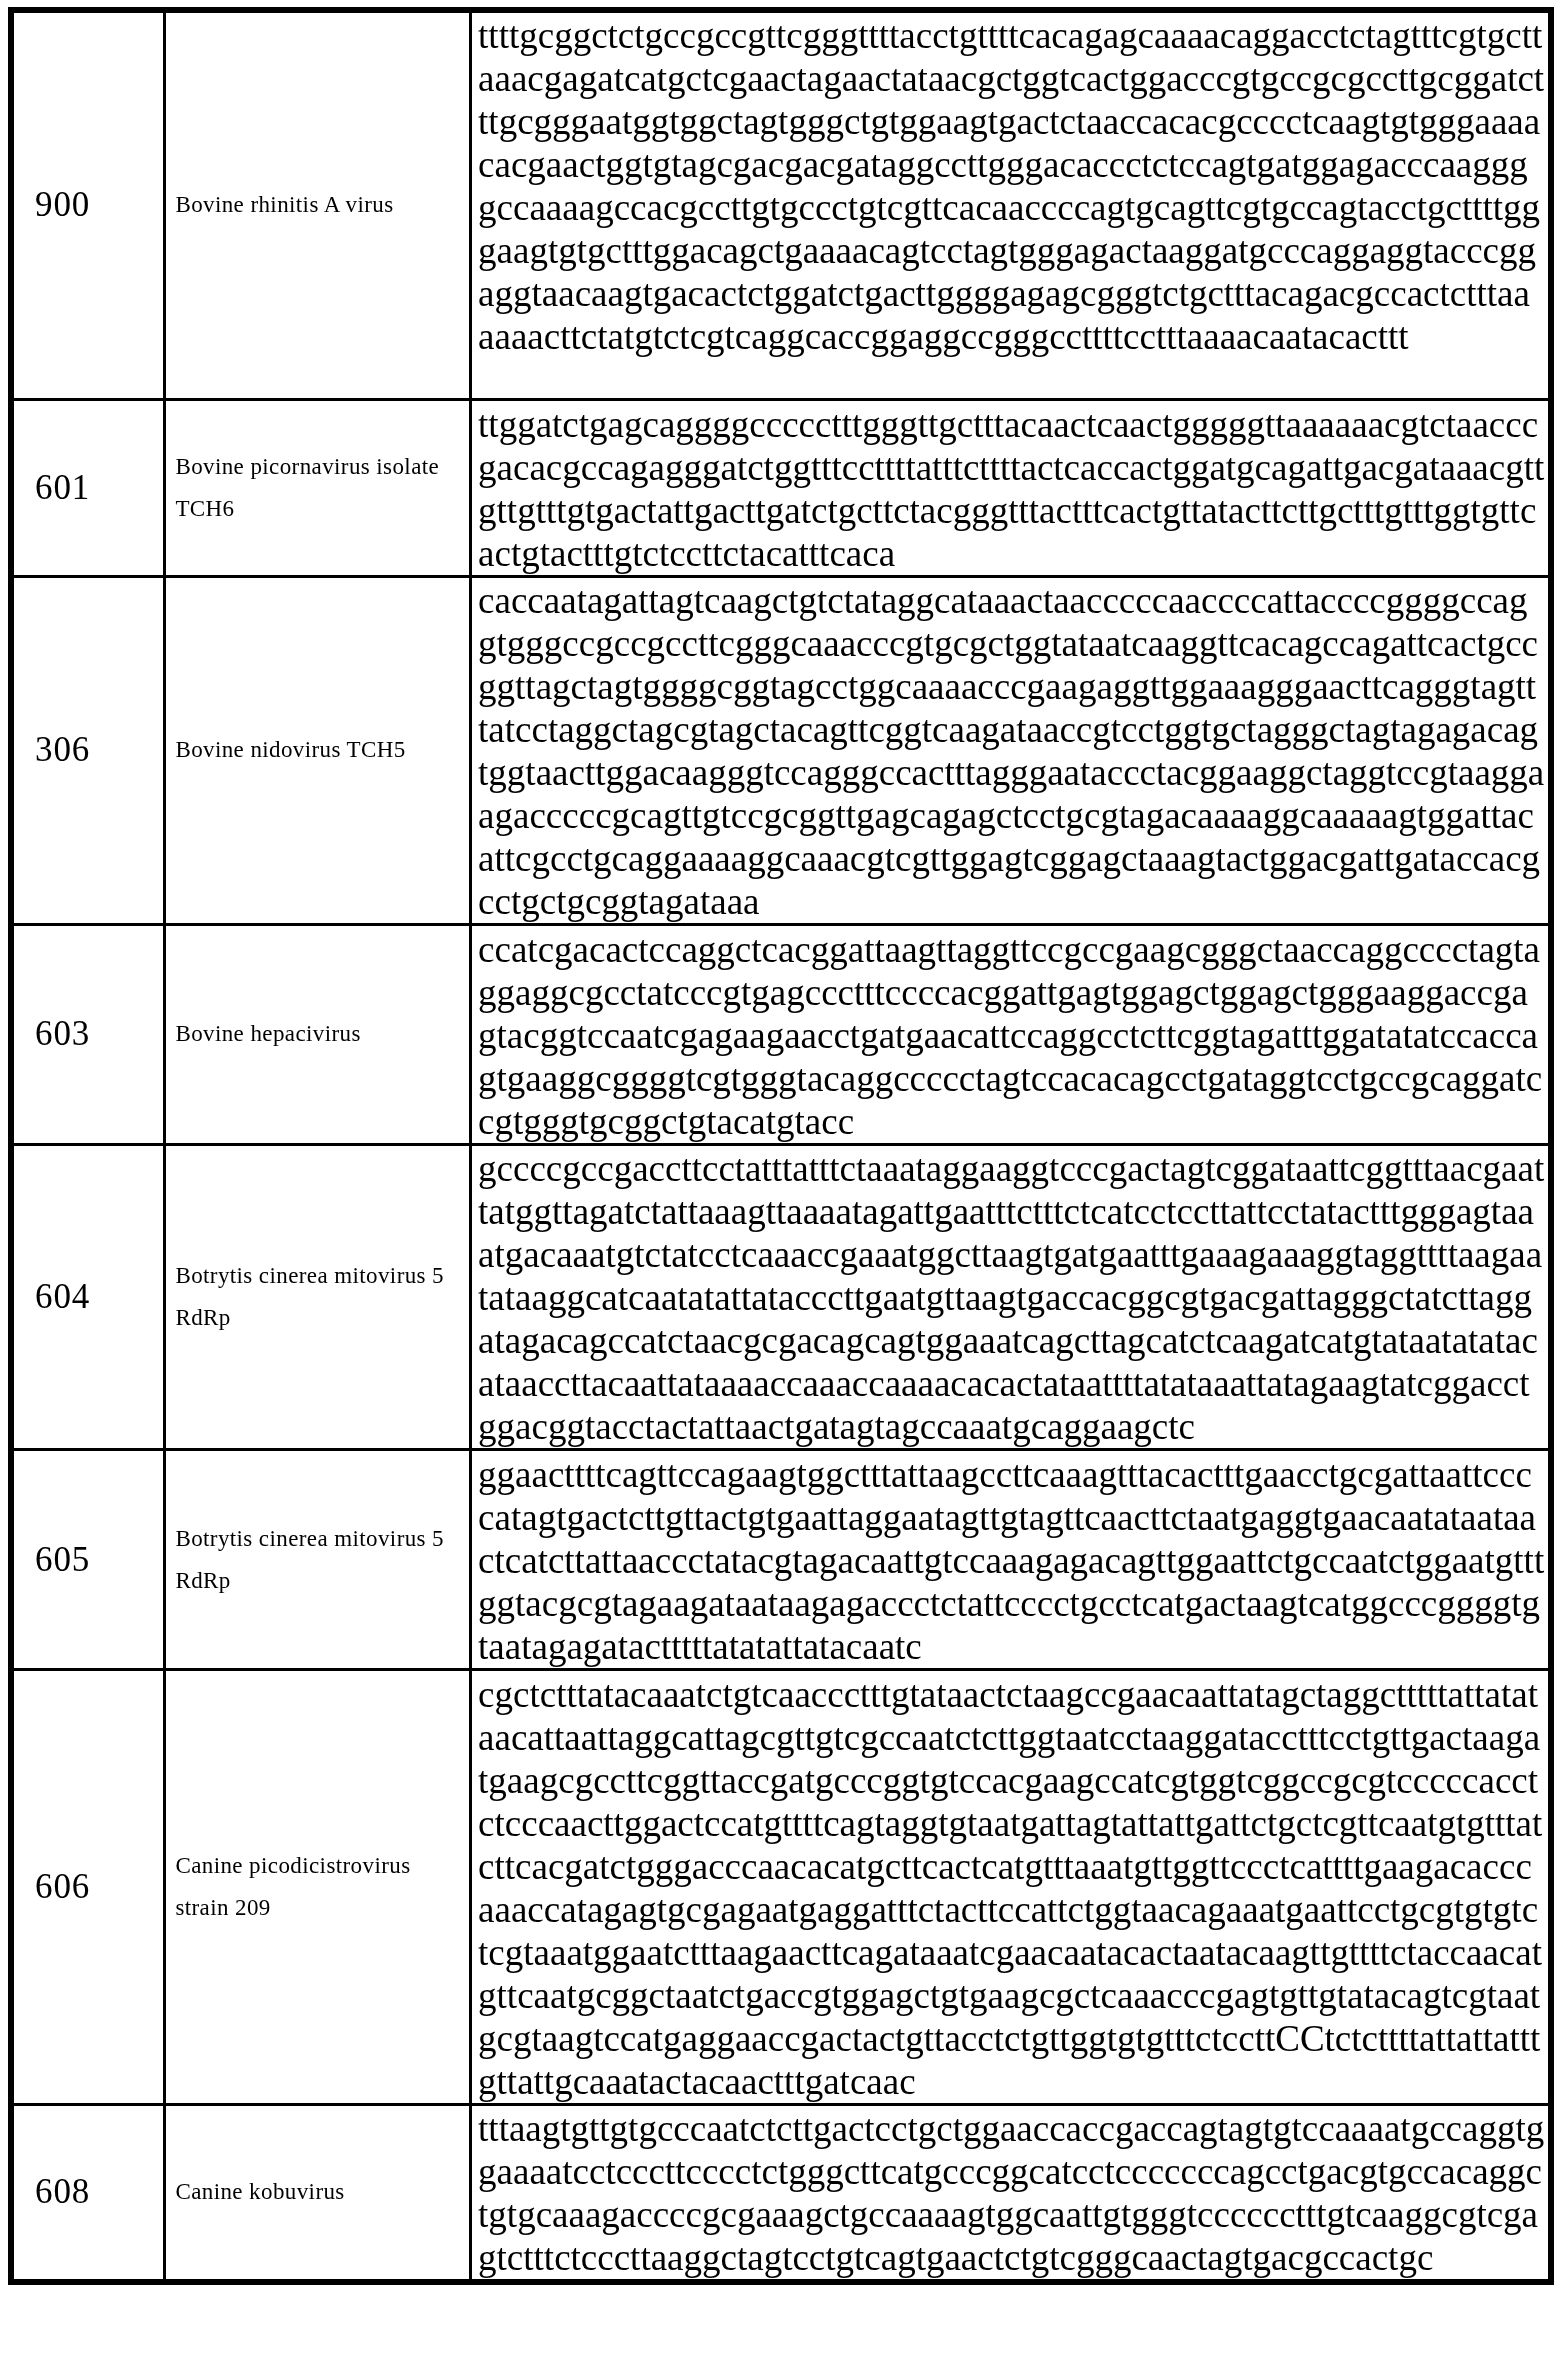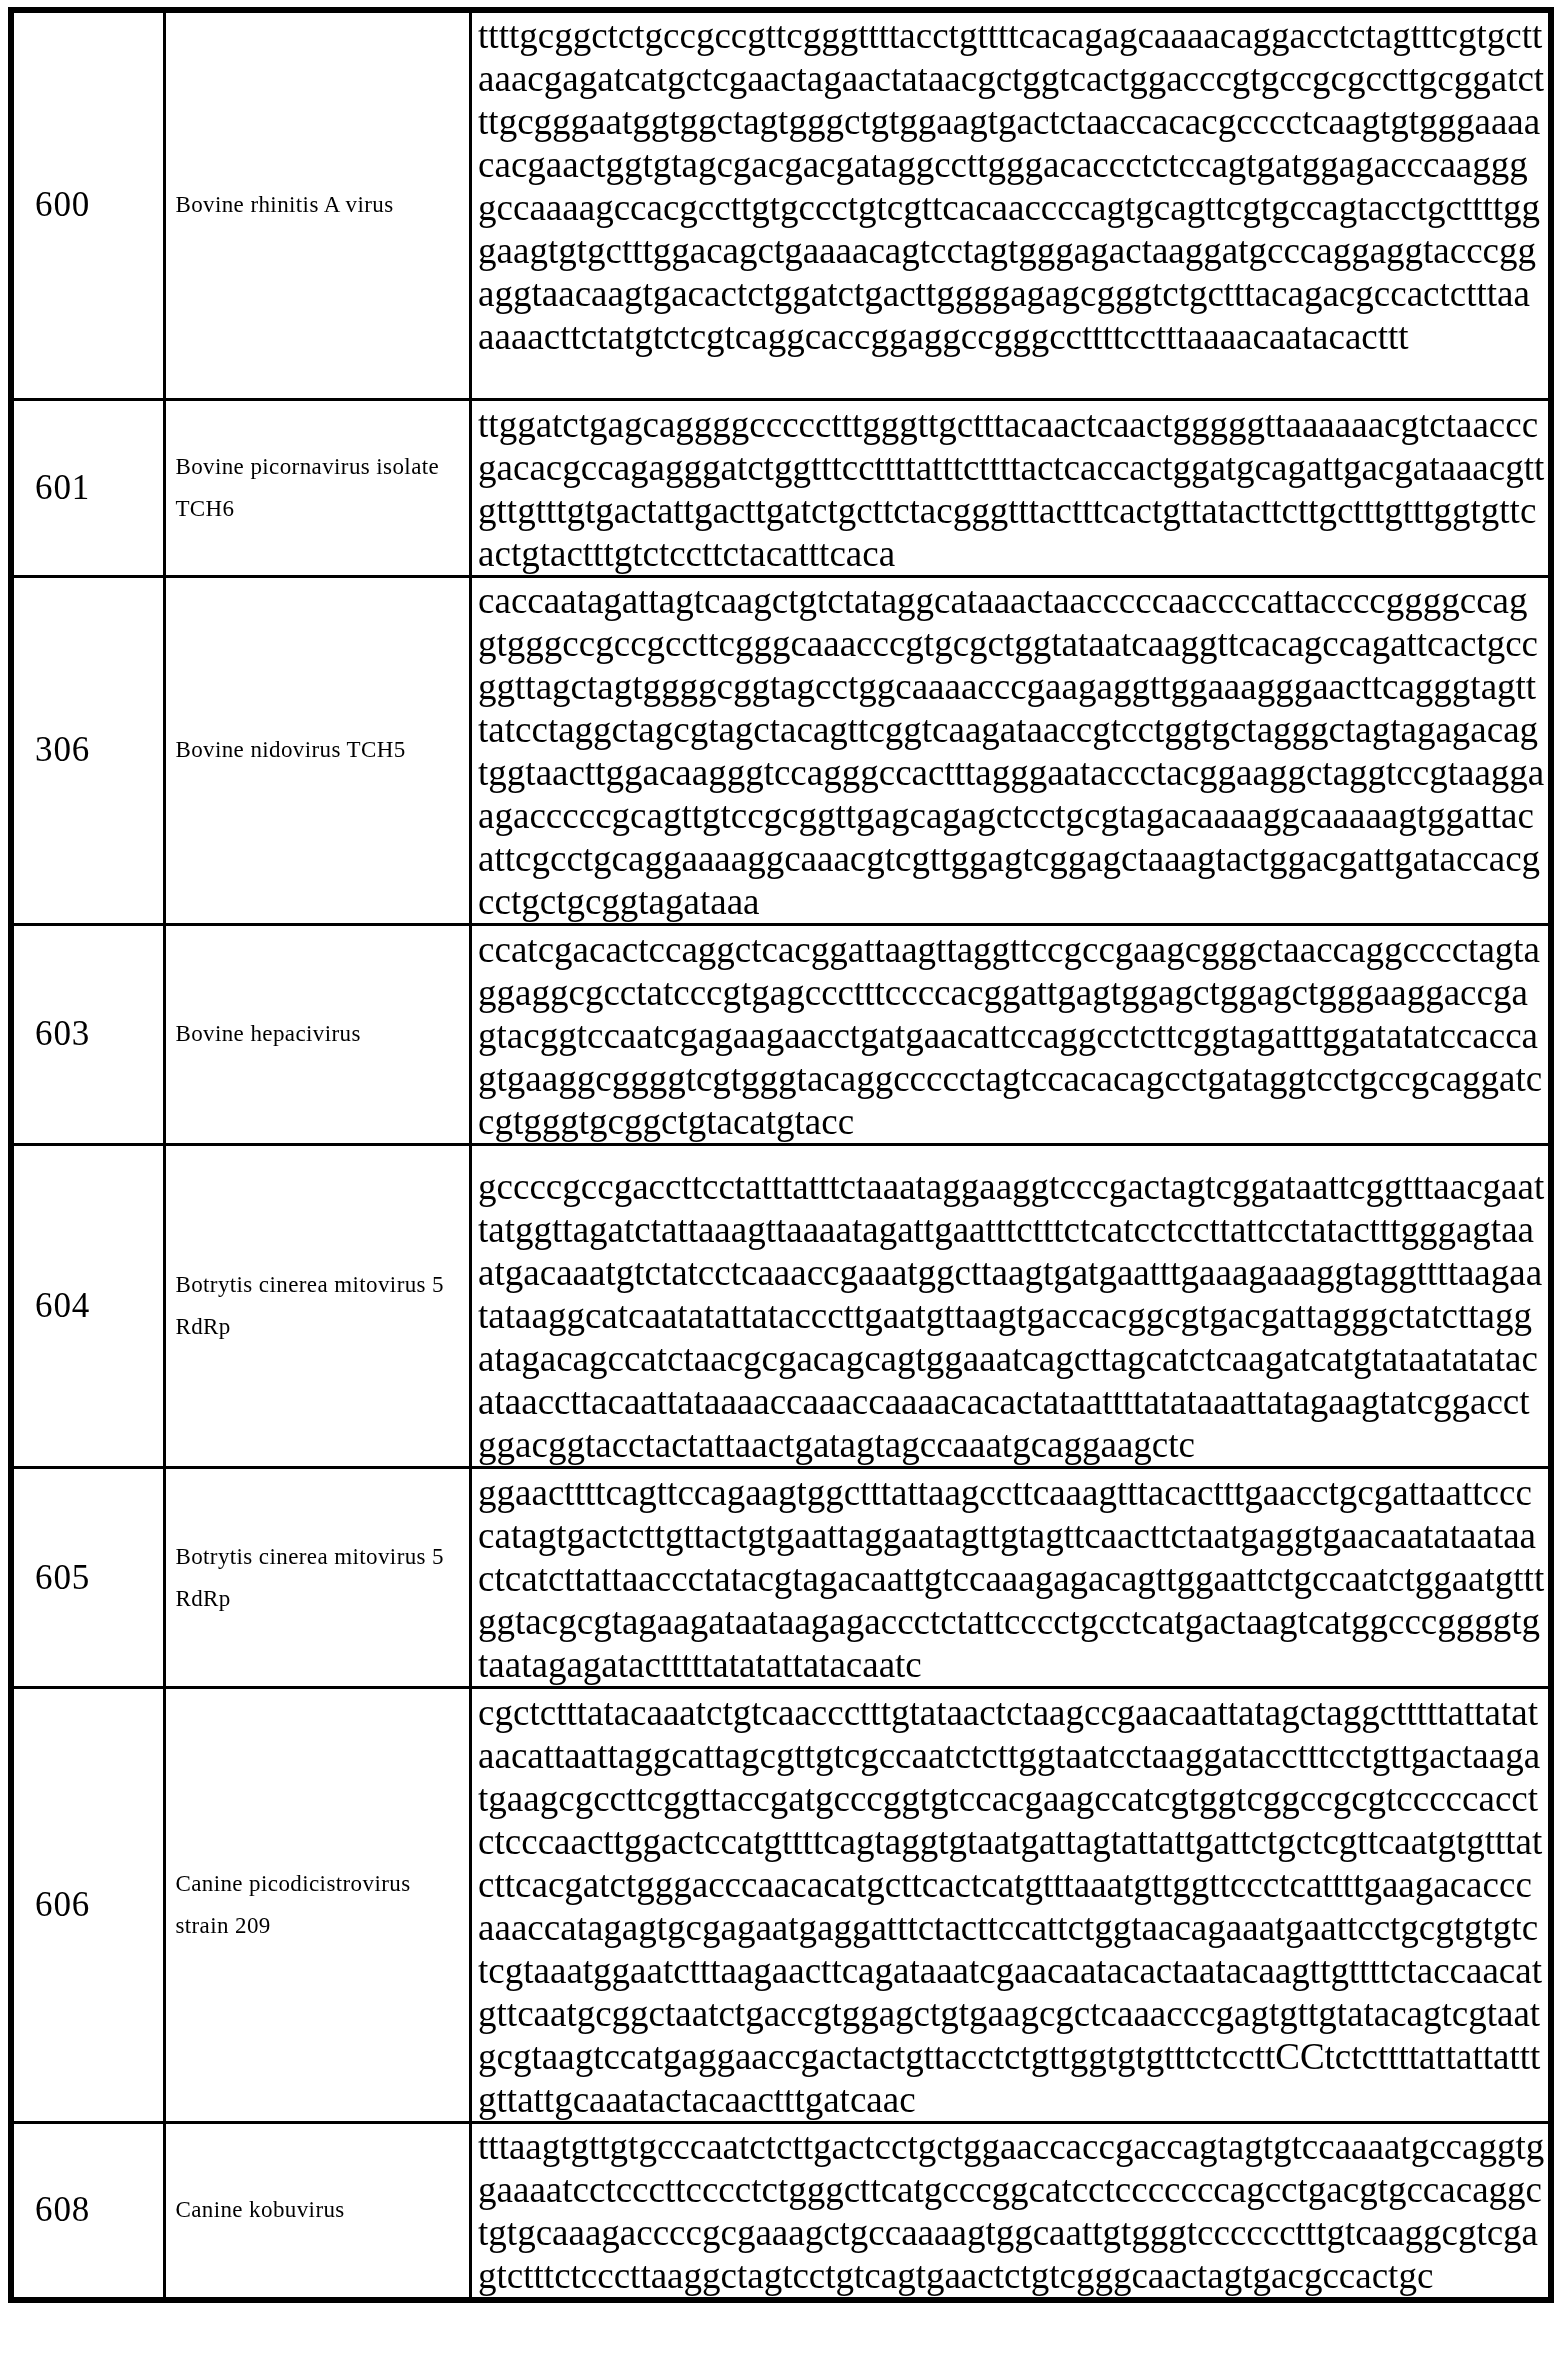--- a/index.html
+++ b/index.html
@@ -15,39 +15,39 @@
             letter-spacing:0.8px; }
   td.name { vertical-align:middle; font-size:23px; line-height:42px;
             padding:0 24.4px 0 9.8px; letter-spacing:0.4px; }
   td.seq  { vertical-align:top; padding:1.6px 3.3px 0 6.5px; }
   .seqtext { font-size:37px; line-height:43px; word-break:break-all;
              overflow:hidden; }
   tr.r0 { height:390px; } tr.r0 .seqtext { max-height:389px; }
   tr.r1 { height:174px; } tr.r1 .seqtext { max-height:173px; }
   tr.r2 { height:345px; } tr.r2 .seqtext { max-height:345px; }
   tr.r3 { height:216px; } tr.r3 .seqtext { max-height:216px; }
-  tr.r4 { height:302px; } tr.r4 .seqtext { max-height:302px;margin-top:18px; }
+  tr.r4 { height:302px; } tr.r4 .seqtext { max-height:302px; }
   tr.r5 { height:216px; } tr.r5 .seqtext { max-height:216px; }
   tr.r6 { height:432px; } tr.r6 .seqtext { max-height:432px; }
   tr.r7 { height:86px; } tr.r7 .seqtext { max-height:86px; }
   tr.r8 { height:174px; } tr.r8 .seqtext { max-height:173px; }
 </style>
 </head>
 <body>
 
 <div class="sheet">
   <table class="seq-table">
     <colgroup>
       <col class="c-id">
         <col class="c-name">
         <col class="c-seq">
     </colgroup>
     <tbody>
       <tr class="r0">
-        <td class="num">600</td>
+        <td class="num">900</td>
         <td class="name">Bovine rhinitis A virus</td>
         <td class="seq">
             <div class="seqtext">ttttgcggctctgccgccgttcgggttttacctgttttcacagagcaaaacaggacctctagtttcgtgcttaaacgagatcatgctcgaactagaactataacgctggtcactggacccgtgccgcgccttgcggatctttgcgggaatggtggctagtgggctgtggaagtgactctaaccacacgcccctcaagtgtgggaaaacacgaactggtgtagcgacgacgataggccttgggacaccctctccagtgatggagacccaaggggccaaaagccacgccttgtgccctgtcgttcacaaccccagtgcagttcgtgccagtacctgcttttgggaagtgtgctttggacagctgaaaacagtcctagtgggagactaaggatgcccaggaggtacccggaggtaacaagtgacactctggatctgacttggggagagcgggtctgctttacagacgccactctttaaaaaacttctatgtctcgtcaggcaccggaggccgggccttttcctttaaaacaatacacttt</div>
           </td>
       </tr>
       <tr class="r1">
         <td class="num">601</td>
         <td class="name">Bovine picornavirus isolate TCH6</td>
         <td class="seq">
             <div class="seqtext">ttggatctgagcaggggccccctttgggttgctttacaactcaactgggggttaaaaaacgtctaacccgacacgccagagggatctggtttccttttatttcttttactcaccactggatgcagattgacgataaacgttgttgtttgtgactattgacttgatctgcttctacgggtttactttcactgttatacttcttgctttgtttggtgttcactgtactttgtctccttctacatttcaca</div>

